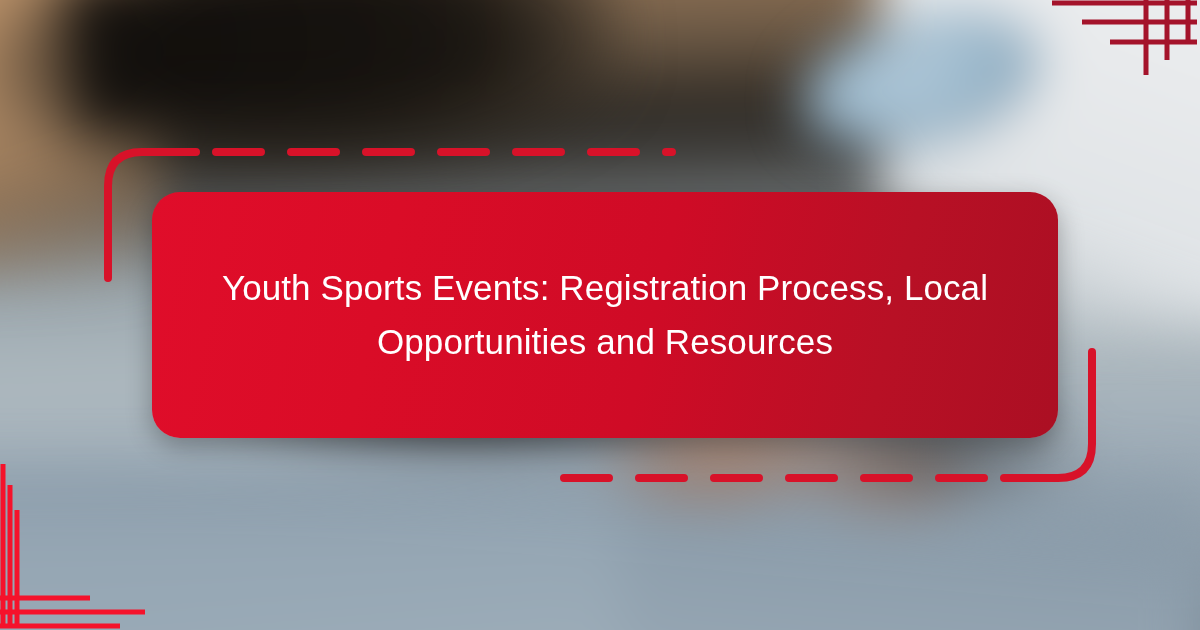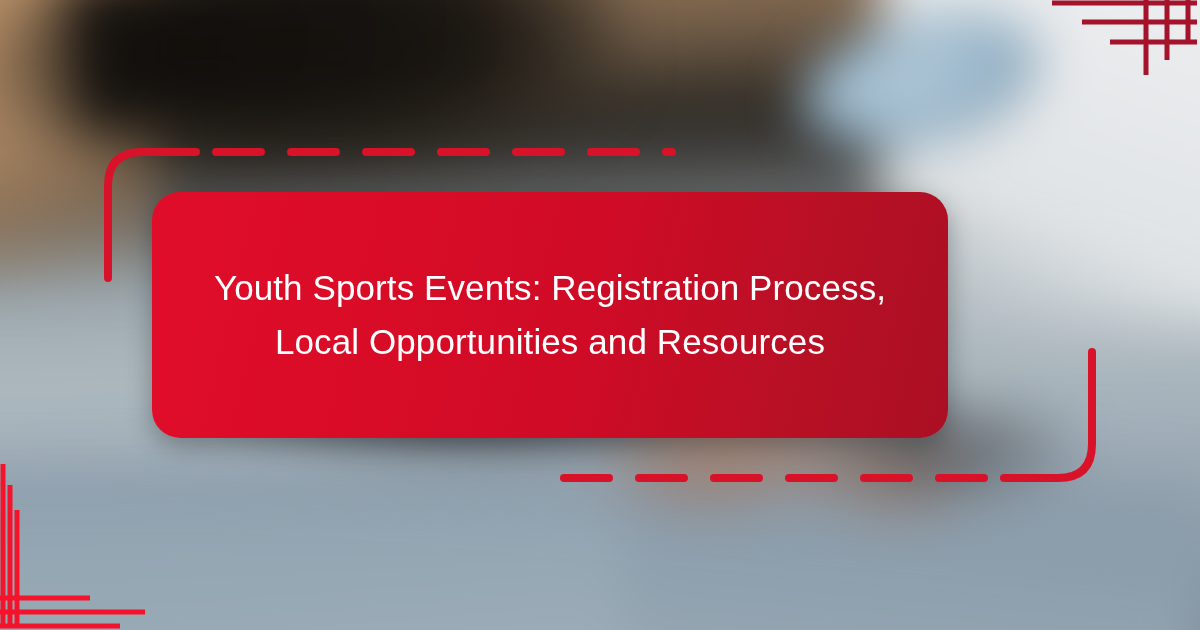--- a/index.html
+++ b/index.html
@@ -99,21 +99,21 @@
   }
   .bg-blur { filter:blur(26px); }
 
   
   .frame { position:absolute; inset:0; pointer-events:none; }
 
   
   .card {
     position:absolute;
     left:152px; top:192px;
-    width:796px; height:246px;
+    width:906px; height:246px;
     border-radius:28px;
     background:linear-gradient(103deg, #e00d2a 0%, #da0c27 26%, #cf0b26 55%, #b81025 80%, #ab0f23 100%);
     box-shadow:0 8px 26px rgba(0,0,0,.30);
     display:flex; align-items:center; justify-content:center;
   }
   .card-title {
     color:#ffffff;
     font-size:35px;
     line-height:54px;
     font-weight:400;

